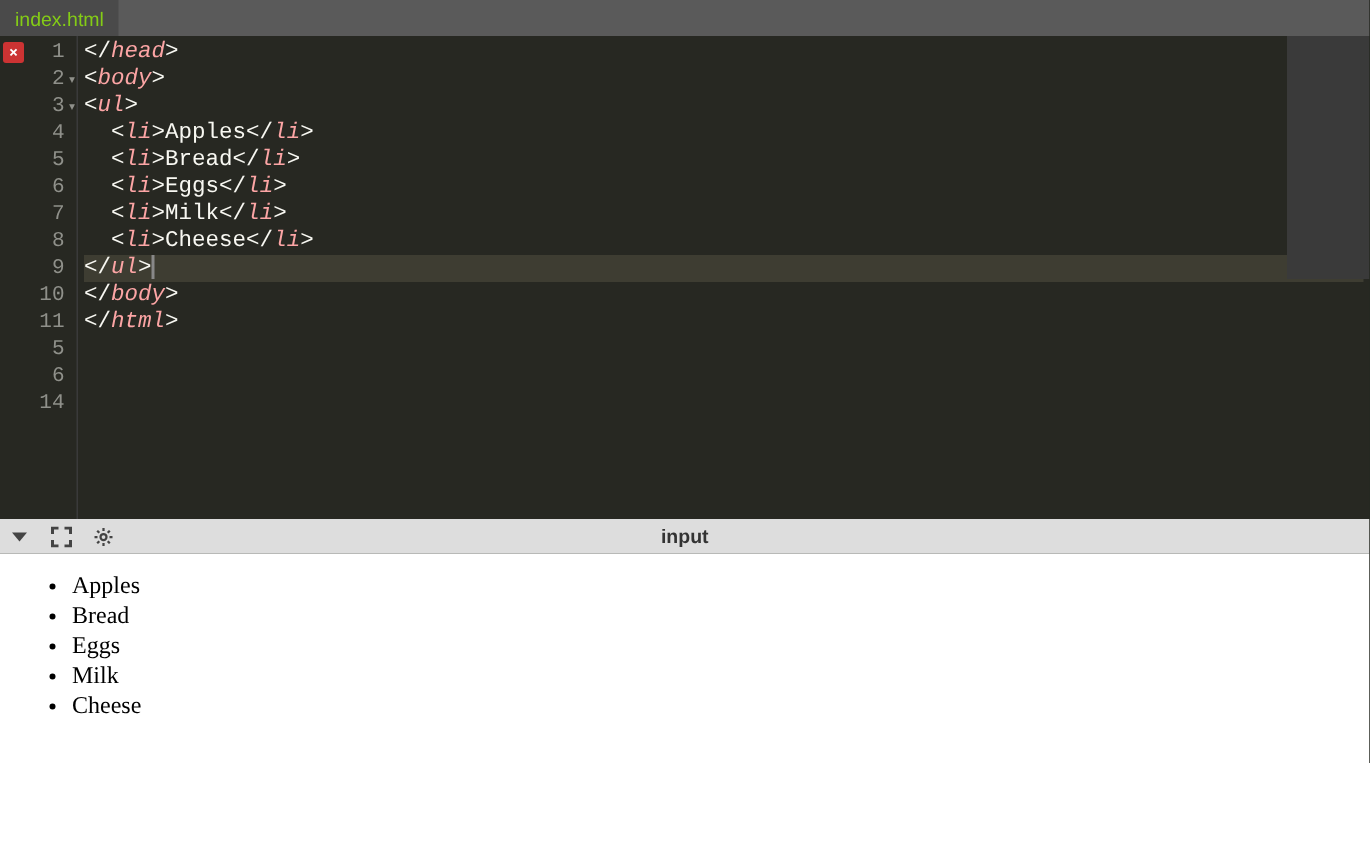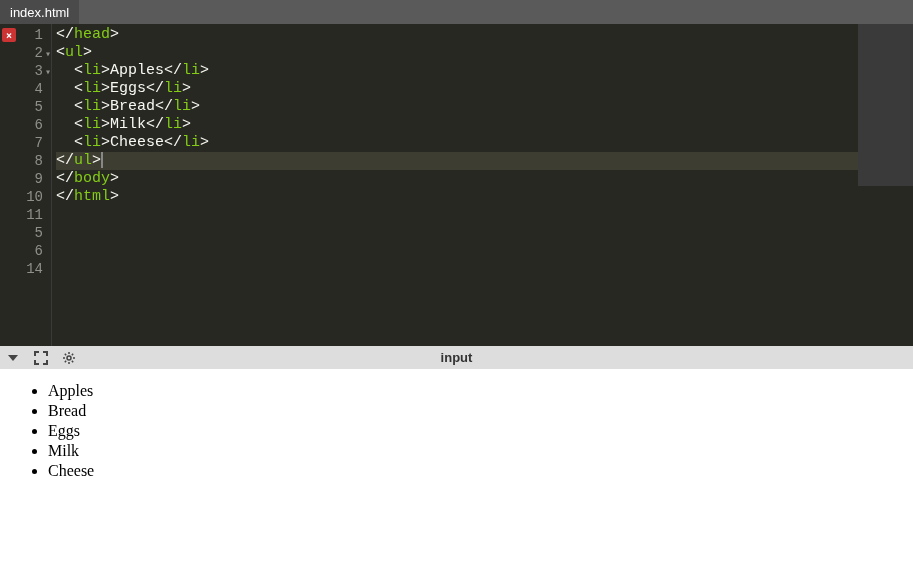--- a/index.html
+++ b/index.html
@@ -16,21 +16,21 @@
     
     .tab-bar {
       background: #5a5a5a;
       height: 24px;
       display: flex;
       align-items: stretch;
     }
     
     .tab {
       background: #4a4a4a;
-      color: #ffffff;
+      color: #84cc16;
       padding: 3px 10px;
       font-size: 13px;
       font-family: Arial, sans-serif;
       display: flex;
       align-items: center;
     }
     
     .editor {
       display: flex;
       background: #272822;
@@ -98,21 +98,22 @@
     
     .code-line.highlighted {
       background: #3e3d32;
     }
     
     .tag-bracket {
       color: #f8f8f2;
     }
     
     .tag-name {
-      color: #84cc16;
+      color: #fca5a5;
+      font-style: italic;
     }
     
     .tag-text {
       color: #f8f8f2;
     }
     
     .scrollbar-right {
       position: absolute;
       right: 0;
       top: 0;
@@ -229,24 +230,25 @@
       </div>
       <div class="gutter-row">
         <span class="line-number">6</span>
       </div>
       <div class="gutter-row">
         <span class="line-number">14</span>
       </div>
     </div>
   <div class="code-area" id="code-area">
     <div class="code-line"><span class="tag-bracket">&lt;/</span><span class="tag-name">head</span><span class="tag-bracket">&gt;</span></div>
+      <div class="code-line"><span class="tag-bracket">&lt;</span><span class="tag-name">body</span><span class="tag-bracket">&gt;</span></div>
       <div class="code-line"><span class="tag-bracket">&lt;</span><span class="tag-name">ul</span><span class="tag-bracket">&gt;</span></div>
       <div class="code-line">  <span class="tag-bracket">&lt;</span><span class="tag-name">li</span><span class="tag-bracket">&gt;</span><span class="tag-text">Apples</span><span class="tag-bracket">&lt;/</span><span class="tag-name">li</span><span class="tag-bracket">&gt;</span></div>
+      <div class="code-line">  <span class="tag-bracket">&lt;</span><span class="tag-name">li</span><span class="tag-bracket">&gt;</span><span class="tag-text">Bread</span><span class="tag-bracket">&lt;/</span><span class="tag-name">li</span><span class="tag-bracket">&gt;</span></div>
       <div class="code-line">  <span class="tag-bracket">&lt;</span><span class="tag-name">li</span><span class="tag-bracket">&gt;</span><span class="tag-text">Eggs</span><span class="tag-bracket">&lt;/</span><span class="tag-name">li</span><span class="tag-bracket">&gt;</span></div>
-      <div class="code-line">  <span class="tag-bracket">&lt;</span><span class="tag-name">li</span><span class="tag-bracket">&gt;</span><span class="tag-text">Bread</span><span class="tag-bracket">&lt;/</span><span class="tag-name">li</span><span class="tag-bracket">&gt;</span></div>
       <div class="code-line">  <span class="tag-bracket">&lt;</span><span class="tag-name">li</span><span class="tag-bracket">&gt;</span><span class="tag-text">Milk</span><span class="tag-bracket">&lt;/</span><span class="tag-name">li</span><span class="tag-bracket">&gt;</span></div>
       <div class="code-line">  <span class="tag-bracket">&lt;</span><span class="tag-name">li</span><span class="tag-bracket">&gt;</span><span class="tag-text">Cheese</span><span class="tag-bracket">&lt;/</span><span class="tag-name">li</span><span class="tag-bracket">&gt;</span></div>
       <div class="code-line highlighted"><span class="tag-bracket">&lt;/</span><span class="tag-name">ul</span><span class="tag-bracket">&gt;</span><span class="cursor-mark"></span></div>
       <div class="code-line"><span class="tag-bracket">&lt;/</span><span class="tag-name">body</span><span class="tag-bracket">&gt;</span></div>
       <div class="code-line"><span class="tag-bracket">&lt;/</span><span class="tag-name">html</span><span class="tag-bracket">&gt;</span></div>
       <div class="code-line"></div>
       <div class="code-line"></div>
       <div class="code-line"></div>
       <div class="scrollbar-right"></div>
   </div>

